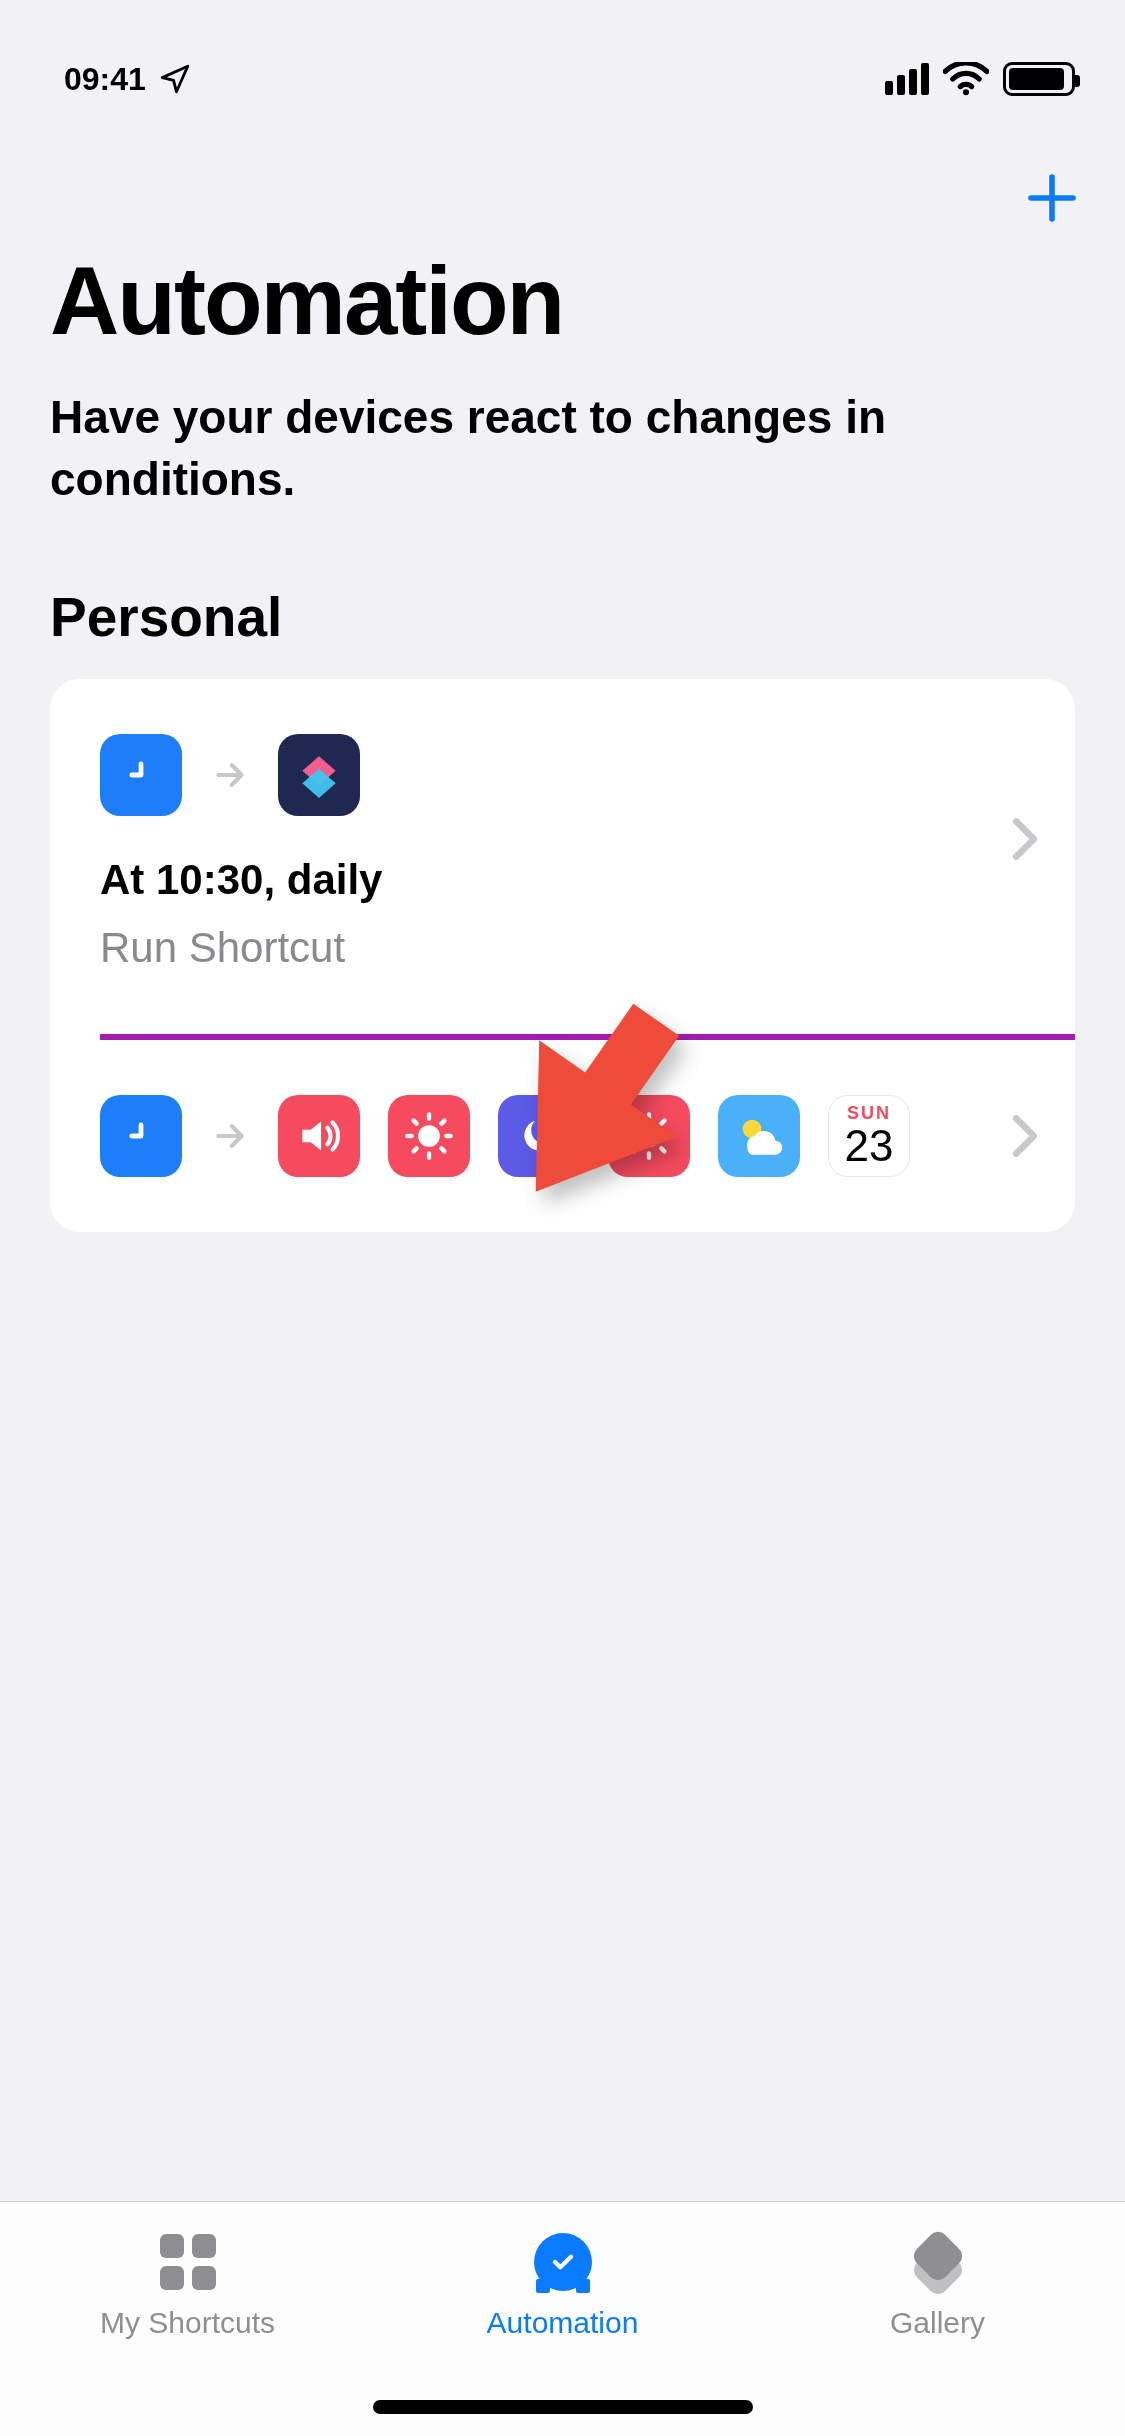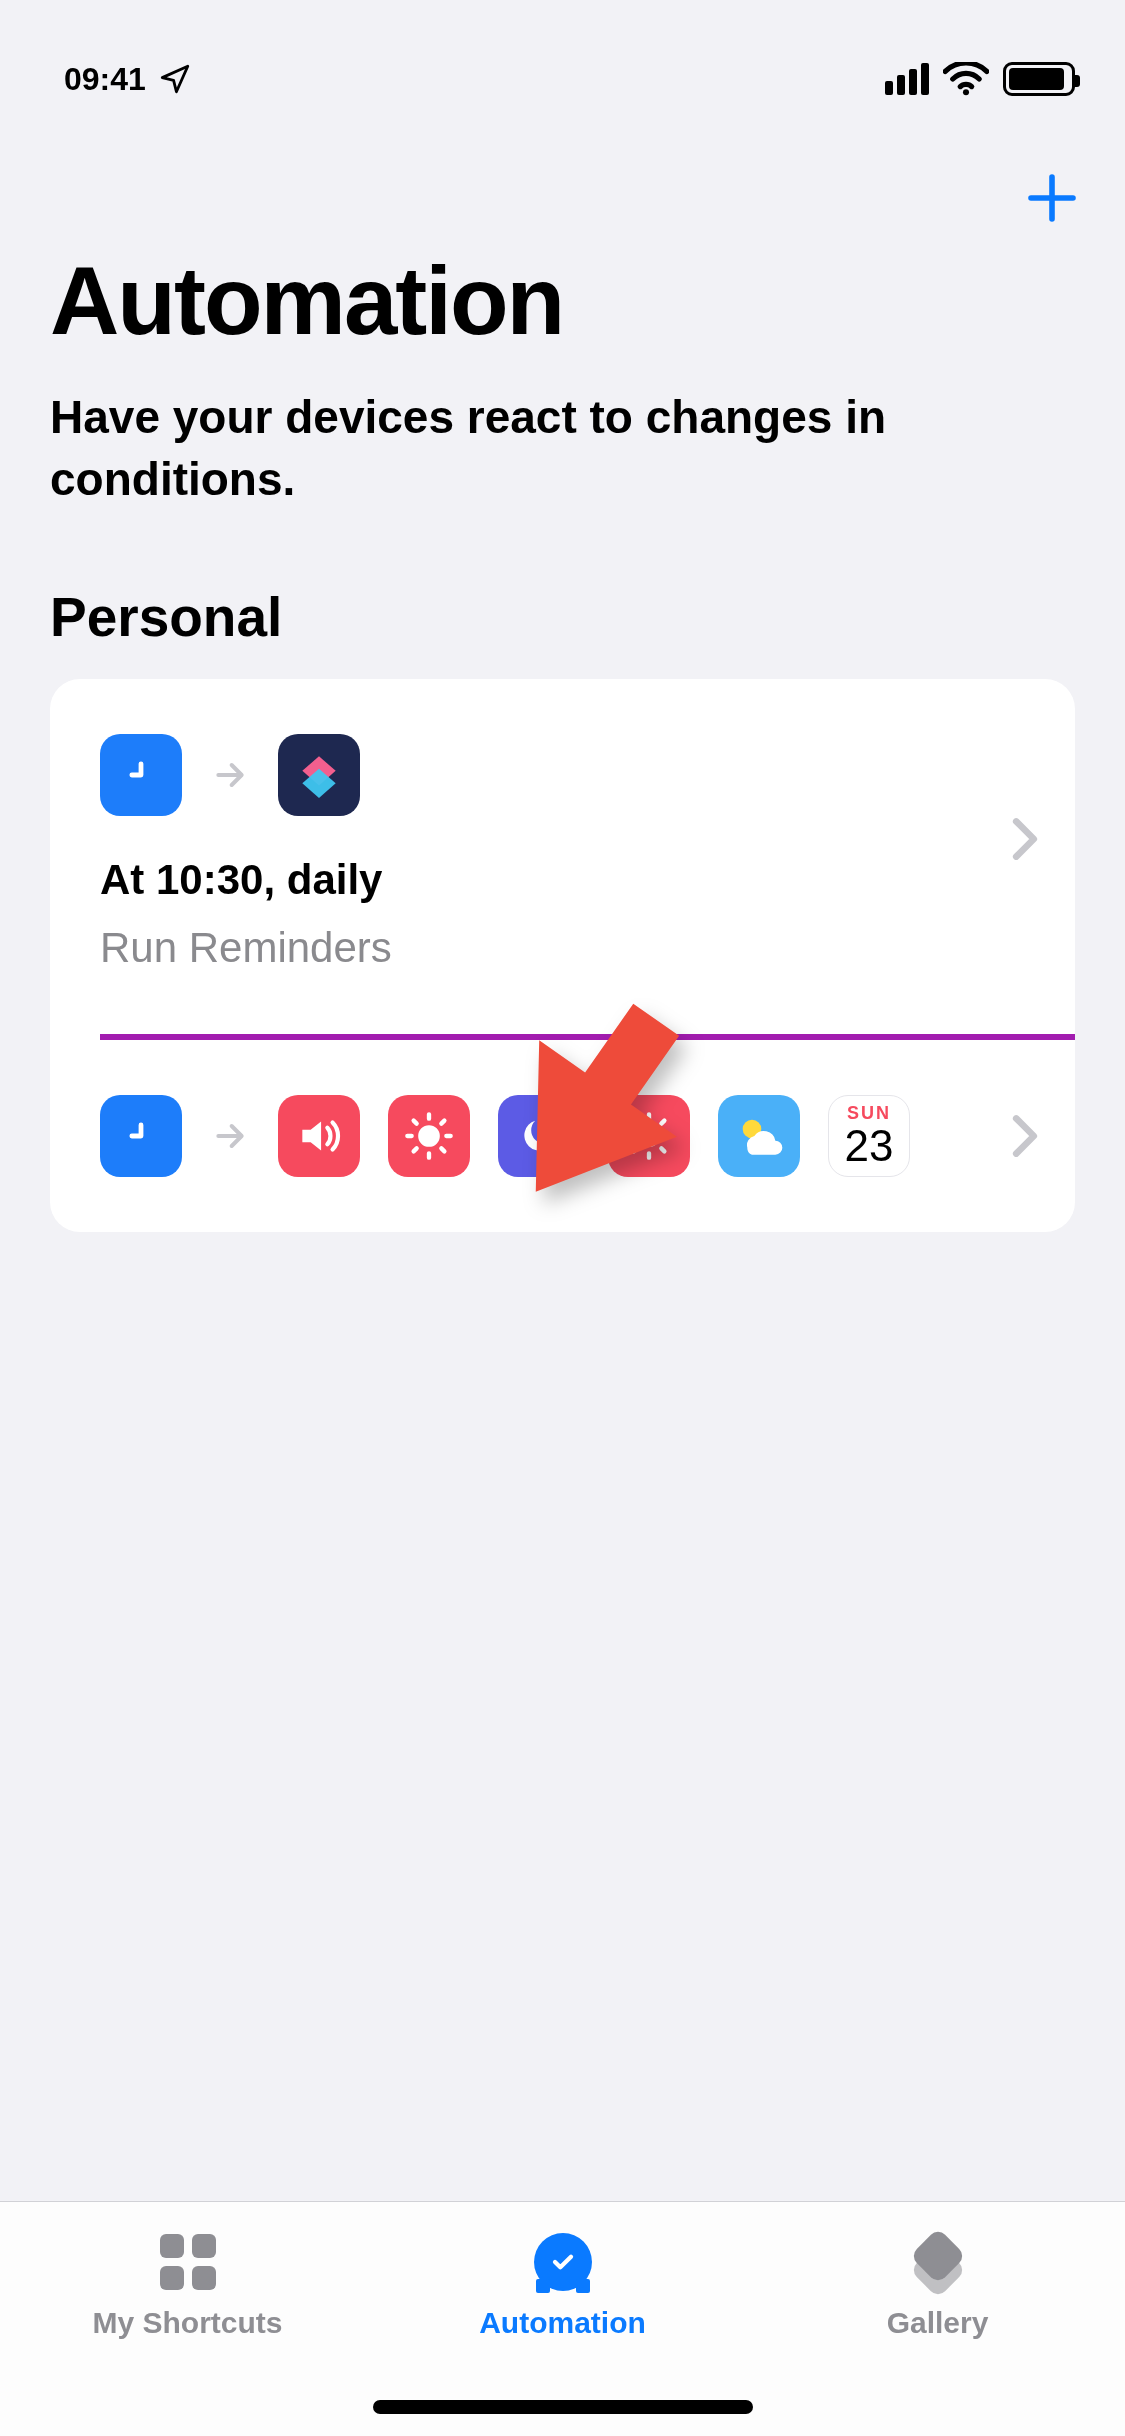--- a/index.html
+++ b/index.html
@@ -99,21 +99,21 @@
     border-top: 1px solid #d1d1d6;
     display:flex;
   }
   .tab {
     flex:1;
     display:flex; flex-direction:column; align-items:center; justify-content:flex-start;
     padding-top: 28px;
     gap: 12px;
     color:#8e8e93;
     font-size: 30px;
-    font-weight:700;
+    font-weight:400;
   }
   .tab.active { color:#0a7aff; }
   .tab-icon { width: 64px; height: 64px; display:flex; align-items:center; justify-content:center; }
   .grid4 { display:grid; grid-template-columns: repeat(2, 24px); grid-template-rows: repeat(2,24px); gap:8px;}
   .grid4 span { background:#8e8e93; border-radius:6px; }
   .check-badge { width:58px; height:58px; border-radius:50%; background:#0a7aff; display:flex; align-items:center; justify-content:center; position:relative;}
   .check-badge::before, .check-badge::after {
     content:""; position:absolute; background:#0a7aff; width:14px; height:14px; bottom:-2px; border-radius:2px;
   }
   .check-badge::before{ left:2px; } .check-badge::after{ right:2px; }
@@ -188,21 +188,21 @@
           </svg>
       </span>
       <div class="tile shortcuts">
         <svg width="50" height="50" viewBox="0 0 48 48">
           <path d="M24 6 L40 20 L24 34 L8 20 Z" fill="#f25f8e"></path>
           <path d="M24 18 L40 32 L24 46 L8 32 Z" fill="#3fc6f0" opacity="0.95"></path>
         </svg>
       </div>
     </div>
     <div class="row-title">At 10:30, daily</div>
-    <div class="row-sub">Run Reminders</div>
+    <div class="row-sub">Run Shortcut</div>
     <div class="chevron">
       <svg width="30" height="44" viewBox="0 0 12 20">
           <path d="M2 2 L10 10 L2 18" fill="none" stroke="#c7c7cc" stroke-width="3" stroke-linecap="round" stroke-linejoin="round"></path>
         </svg>
     </div>
   </div>
 
   <div class="automation-row">
     <div class="row-content">
     <div class="icon-strip">

